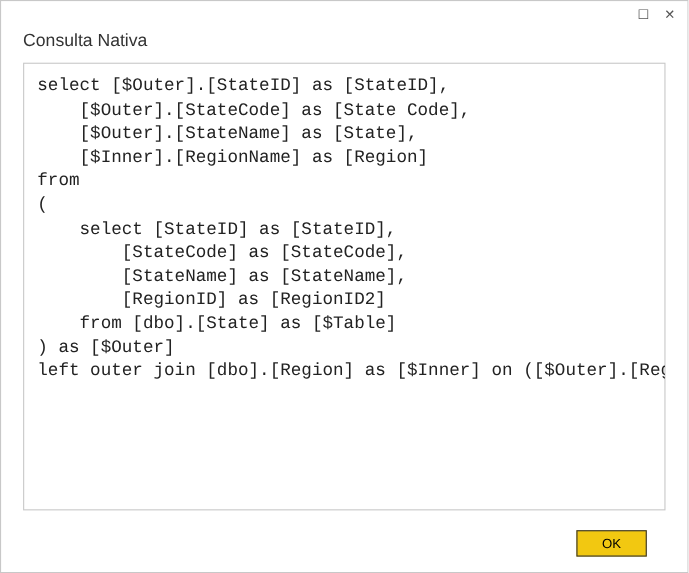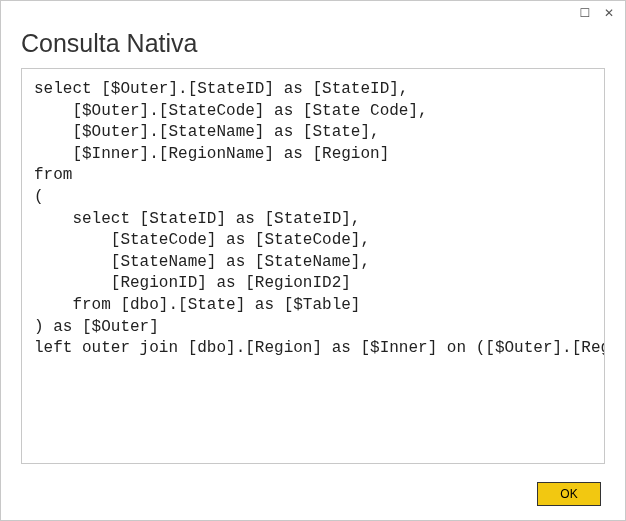--- a/index.html
+++ b/index.html
@@ -36,21 +36,21 @@
       align-items: center;
       justify-content: center;
       color: #555;
       font-size: 12px;
       cursor: default;
     }
     .header {
       padding: 4px 20px 10px 20px;
     }
     .header h1 {
-      font-size: 25px;
+      font-size: 16px;
       font-weight: 300;
       color: #333;
     }
     .content-wrap {
       flex: 1;
       padding: 0 20px 8px 20px;
       display: flex;
       flex-direction: column;
       min-height: 0;
     }
@@ -63,21 +63,21 @@
     .query-box pre {
       font-family: Consolas, "Courier New", monospace;
       font-size: 16px;
       line-height: 1.35;
       color: #222;
       white-space: pre;
     }
     .footer {
       display: flex;
       justify-content: flex-end;
-      padding: 10px 24px 14px 20px;
+      padding: 10px 37px 14px 20px;
     }
     .ok-btn {
       min-width: 64px;
       height: 24px;
       background: #f2c811;
       border: 1px solid #333;
       font-size: 12px;
       font-family: "Segoe UI", Tahoma, sans-serif;
       cursor: pointer;
       padding: 0 14px;

